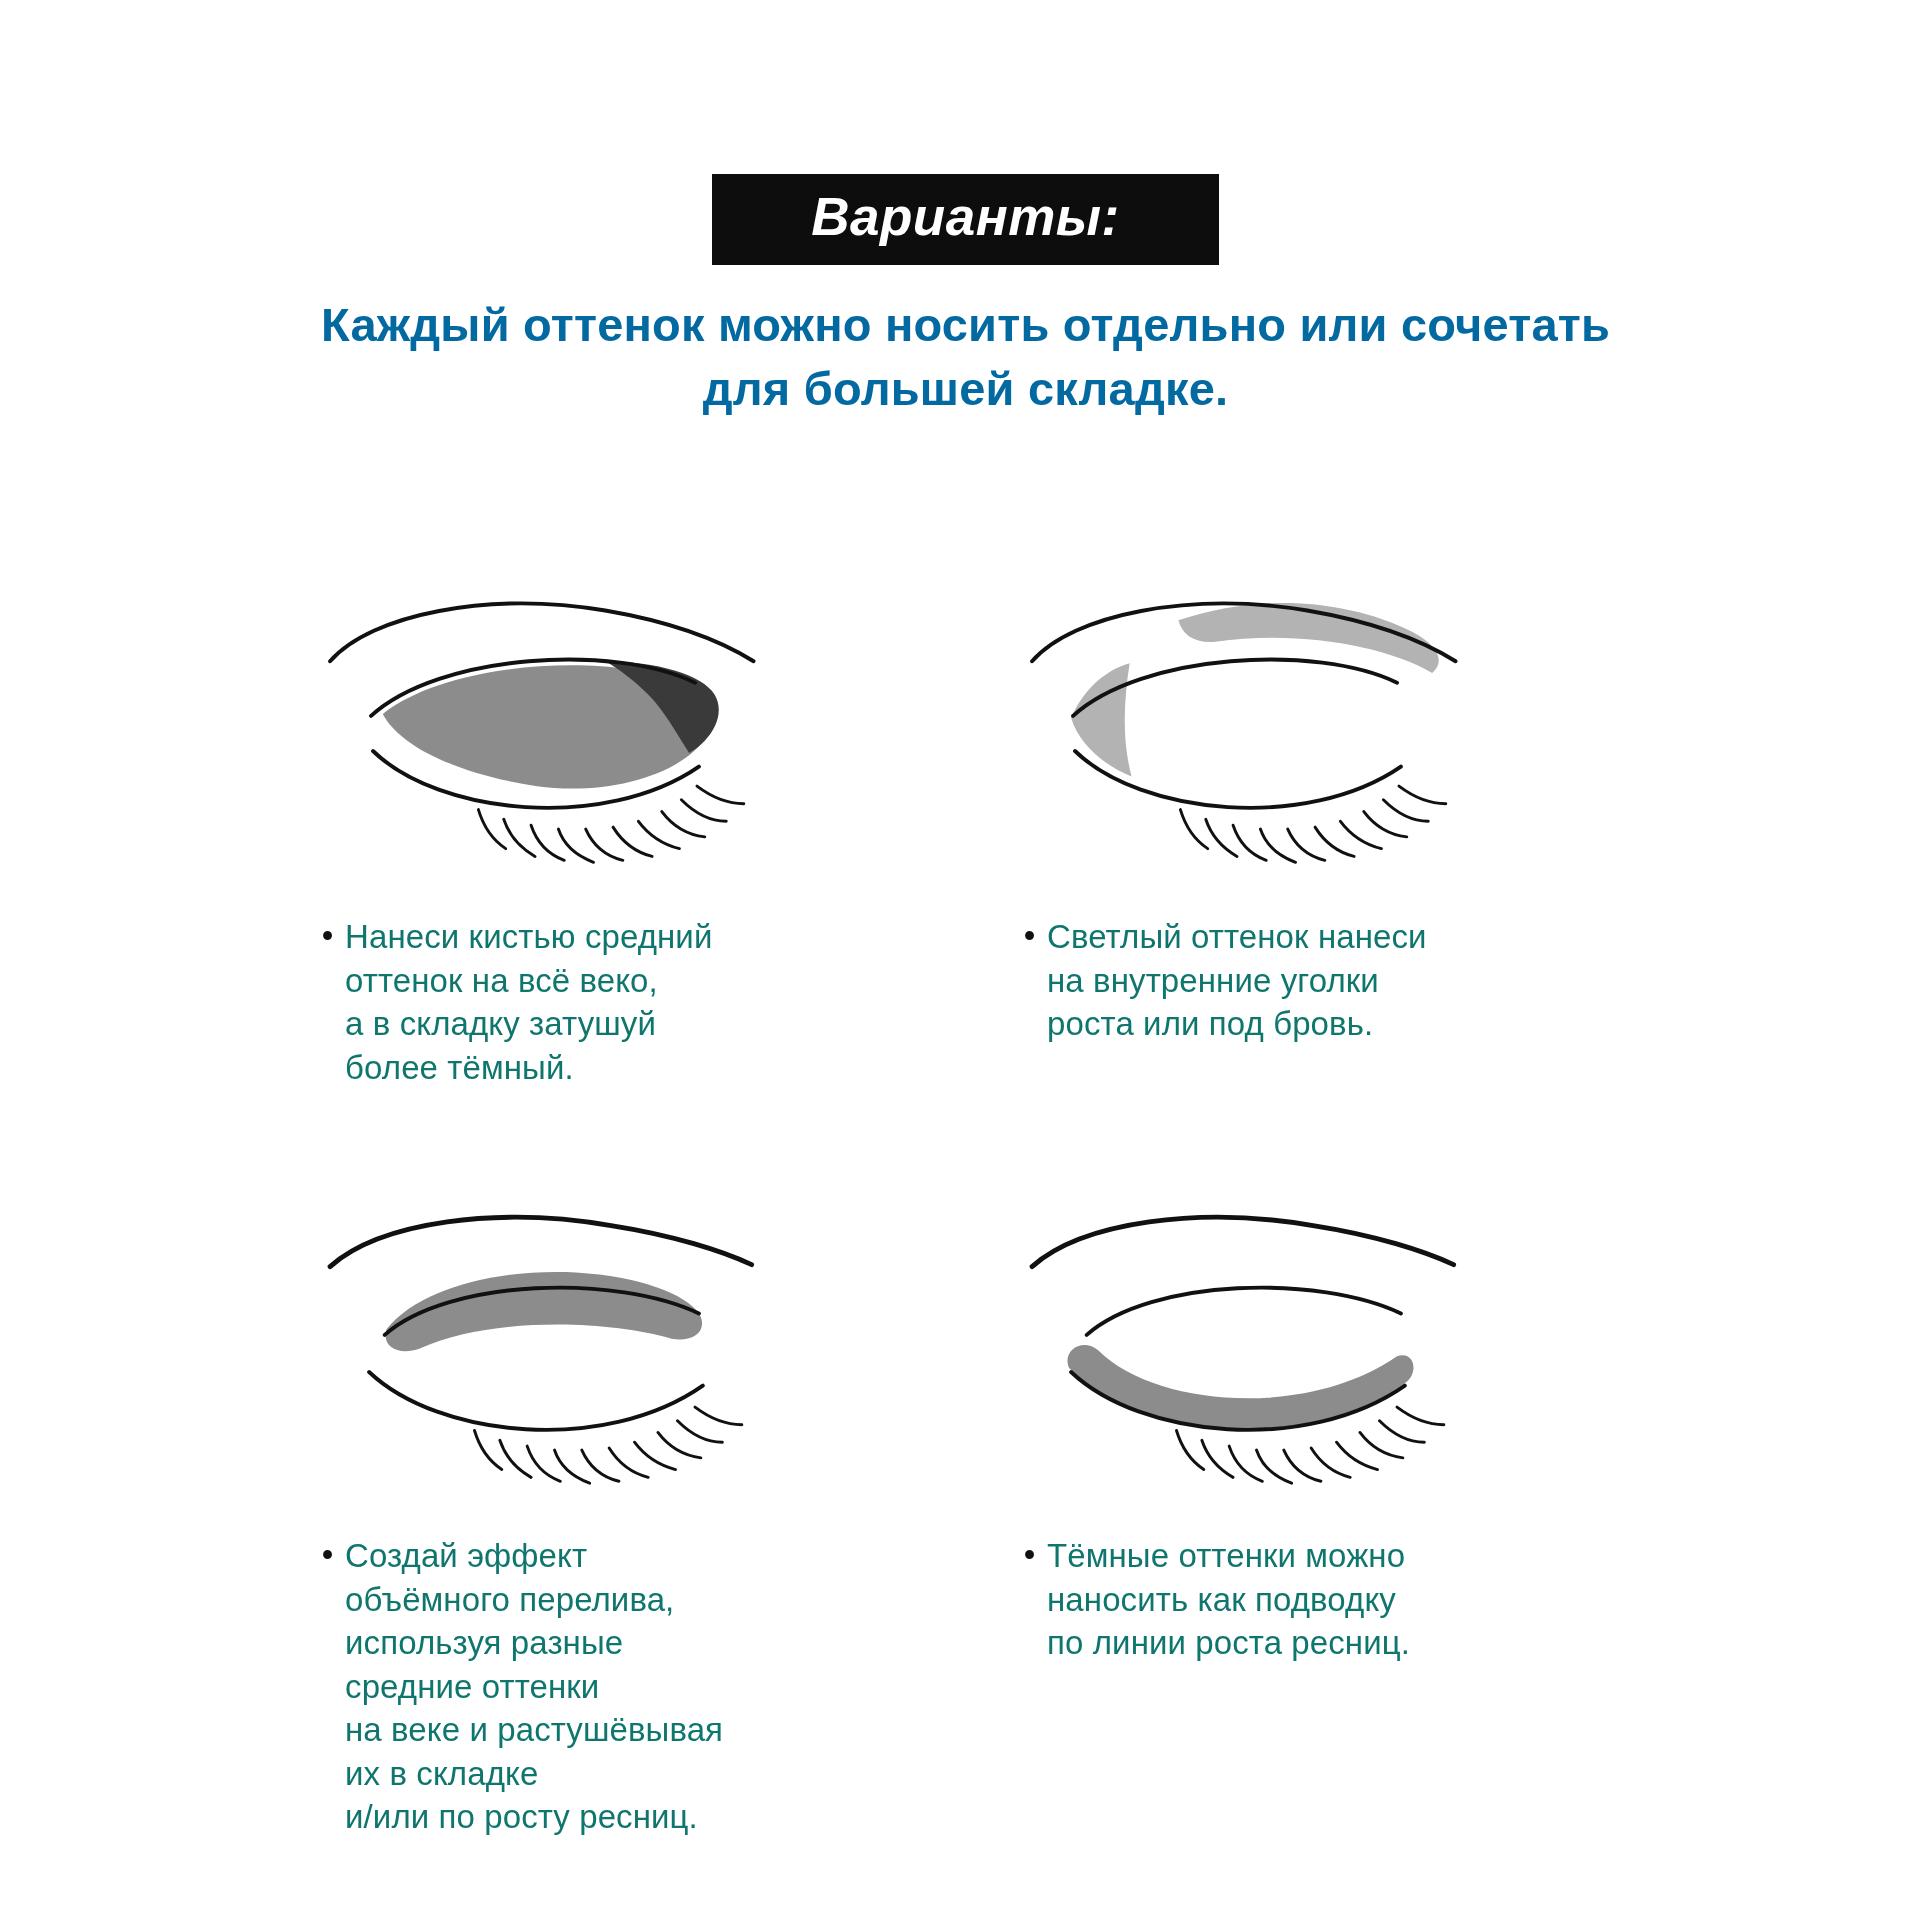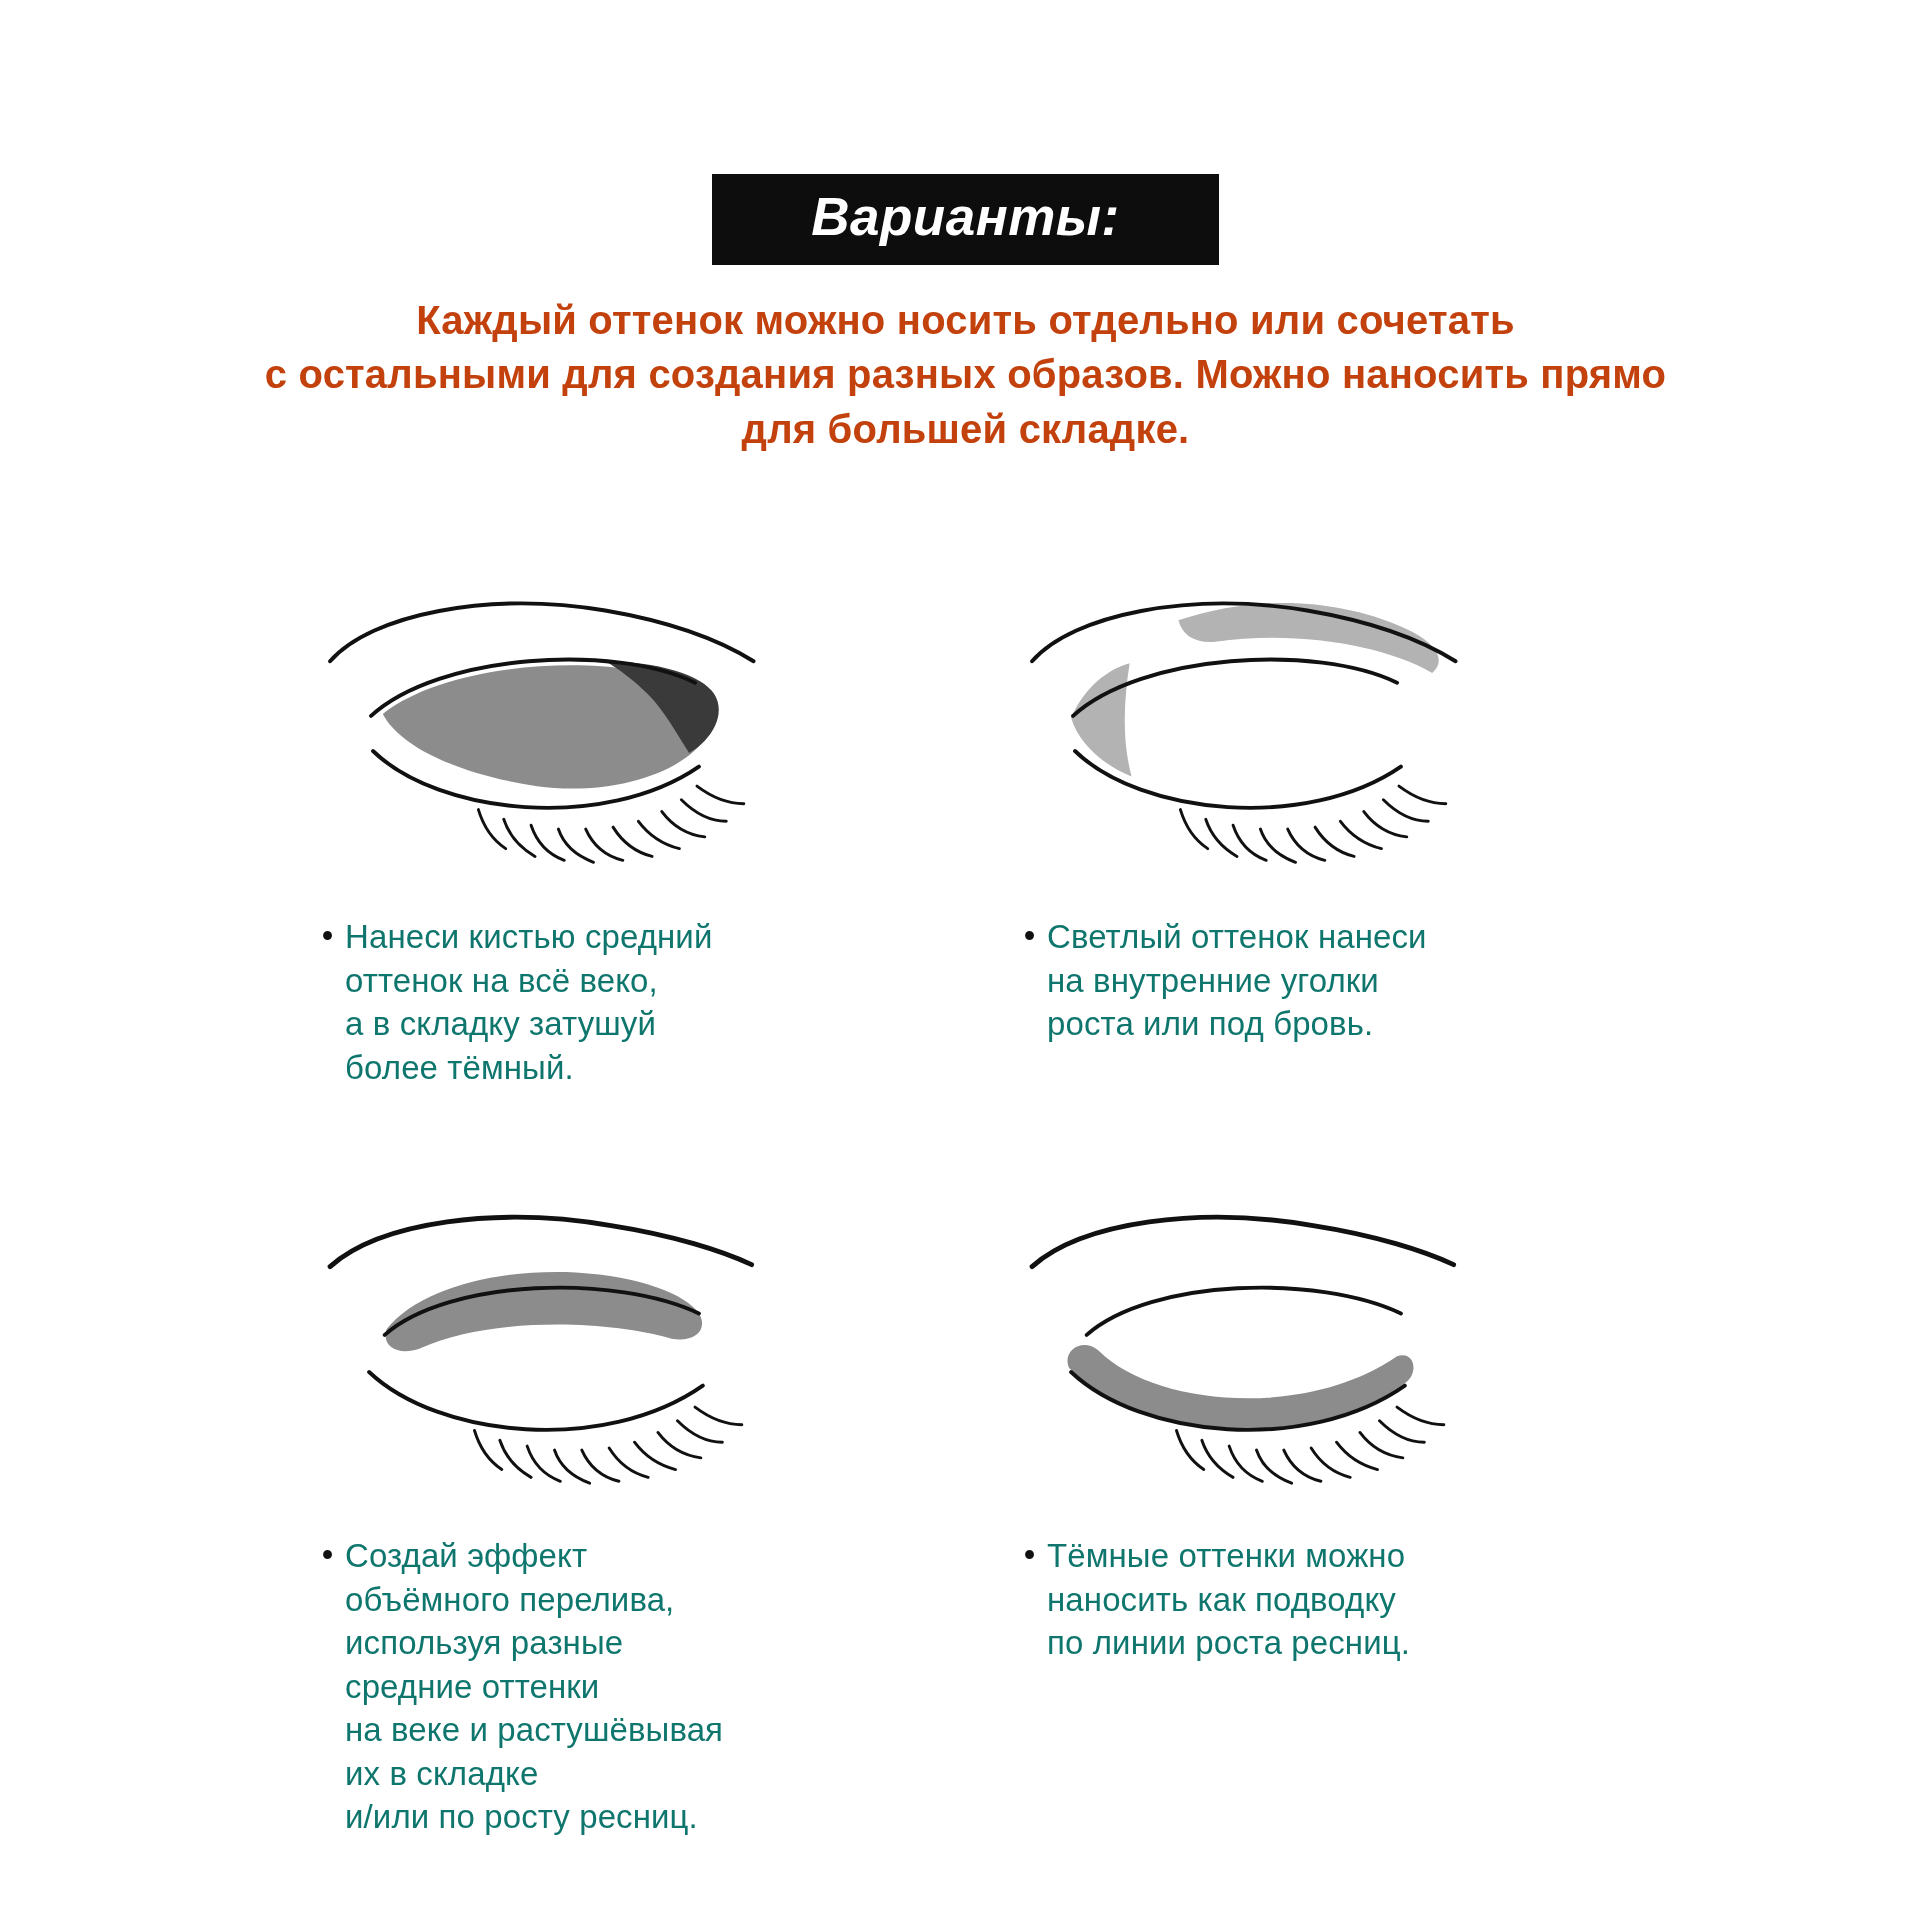--- a/index.html
+++ b/index.html
@@ -48,24 +48,24 @@
 
   
   .intro {
     position: absolute;
     top: 293px;
     left: 50%;
     transform: translateX(-50%);
     width: 1599px;
     text-align: center;
     font-weight: bold;
-    font-size: 40px;
+    font-size: 47px;
     line-height: 1.36;
     letter-spacing: 0.2px;
-    color: #c2410c;
+    color: #0369a1;
   }
   .intro div { white-space: nowrap; }
 
   
   .grid {
     position: absolute;
     top: 585px;
     left: 50%;
     transform: translateX(-50%);
     width: 1307px;
@@ -114,21 +114,20 @@
 <div class="page">
 
   <div class="title-wrap">
     <div class="title-bar">
       <span>Варианты:</span>
     </div>
   </div>
 
   <div class="intro">
     <div>Каждый оттенок можно носить отдельно или сочетать</div>
-    <div>с остальными для создания разных образов. Можно наносить прямо</div>
     <div>для большей складке.</div>
   </div>
 
   <div class="grid">
 
     <div class="row first">
 
       <div class="cell">
         <svg class="art" viewBox="0 0 620 300">
 

